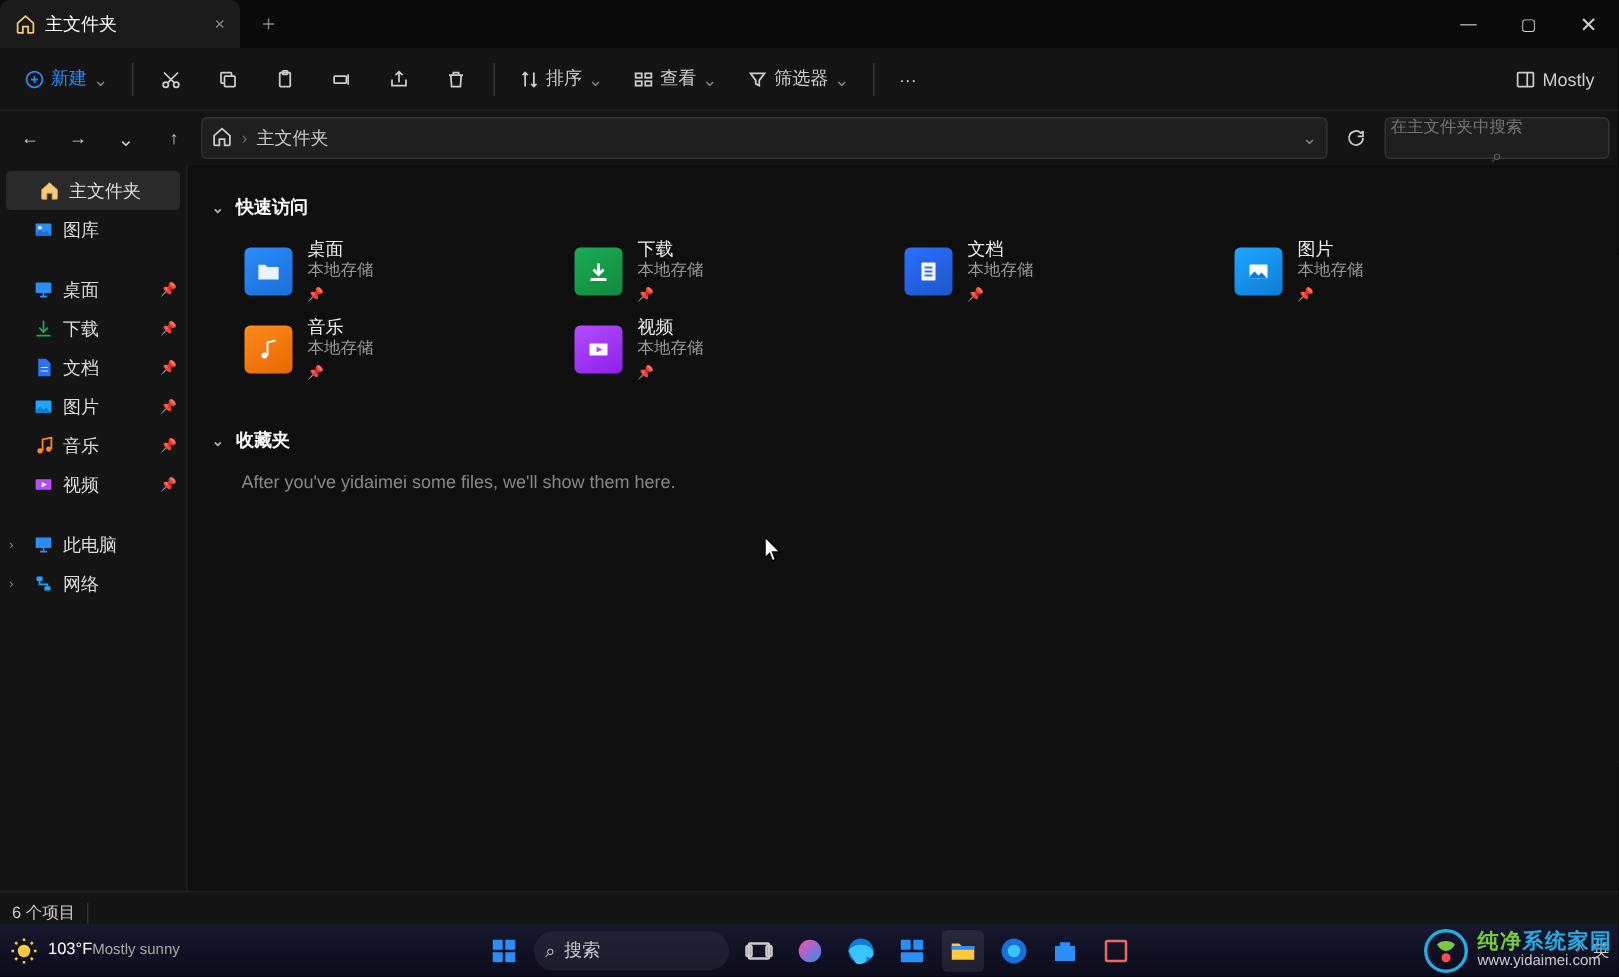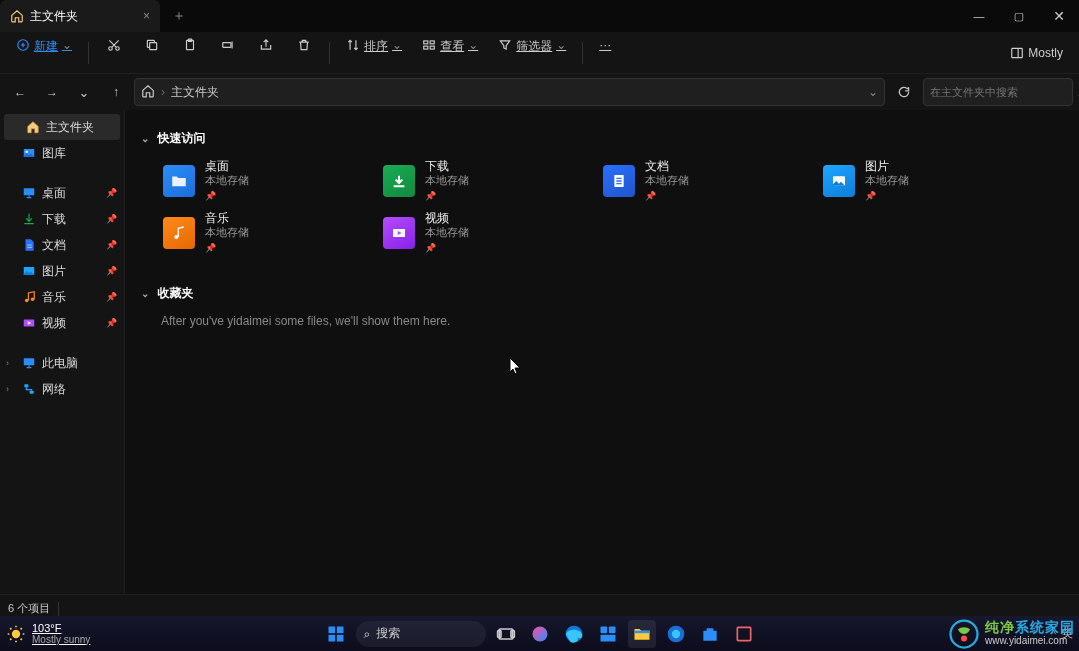--- a/index.html
+++ b/index.html
@@ -11,38 +11,38 @@
 .tab svg{width:14px;height:14px;}
 .tab .lbl{font-size:12px;flex:1;}
 .tab .x{color:#888;font-size:12px;cursor:pointer;}
 .newtab{color:#888;padding:0 12px;font-size:14px;cursor:pointer;}
 .wincontrols{margin-left:auto;display:flex;}
 .wincontrols div{width:40px;height:32px;display:flex;align-items:center;justify-content:center;color:#ccc;font-size:11px;cursor:pointer;}
 .wincontrols .cls{font-size:14px;}
 
 
 .toolbar{height:42px;background:#141414;display:flex;align-items:center;padding:0 8px;gap:4px;border-bottom:1px solid #1f1f1f;}
-.tbtn{height:30px;display:flex;align-items:flex-start;gap:4px;padding:0 8px;border-radius:4px;color:#ccc;font-size:12px;cursor:pointer;text-decoration:underline;}
+.tbtn{height:30px;display:flex;align-items:center;gap:4px;padding:0 8px;border-radius:4px;color:#ccc;font-size:12px;cursor:pointer;}
 .tbtn svg{width:14px;height:14px;}
 .tbtn.new{color:#2b8df8;}
 .tbar-sep{width:1px;height:22px;background:#333;margin:0 4px;}
 .tbtn.icon{padding:0 10px;}
 .details{margin-left:auto;display:flex;align-items:center;gap:4px;color:#ccc;padding:0 8px;}
 .details svg{width:14px;height:14px;}
 
 
 .navrow{height:36px;background:#141414;display:flex;align-items:center;padding:2px 6px;gap:4px;}
 .navrow .arrow{width:28px;height:28px;display:flex;align-items:center;justify-content:center;color:#ccc;cursor:pointer;}
 .addr{flex:1;height:28px;border:1px solid #333;border-radius:4px;background:#1f1f1f;display:flex;align-items:center;padding:0 6px;gap:6px;}
 .addr .home svg{width:14px;height:14px;}
 .addr .crumb{color:#ccc;}
 .addr .sep{color:#666;}
 .addr .drop{margin-left:auto;color:#888;}
 .refresh{width:30px;height:28px;display:flex;align-items:center;justify-content:center;color:#ccc;cursor:pointer;}
-.searchbar{width:150px;height:28px;border:1px solid #333;border-radius:4px;background:#1f1f1f;display:flex;align-items:center;padding:0 6px;gap:6px;color:#666;}
+.searchbar{width:150px;height:28px;border:1px solid #333;border-radius:4px;background:#1f1f1f;display:flex;align-items:center;padding:0 6px;gap:6px;color:#666;flex-direction:column;}
 .searchbar input{background:none;border:none;outline:none;color:#ccc;font-size:11px;flex:1;}
 .searchbar .mag{color:#666;font-size:12px;}
 
 
 .body{position:absolute;top:110px;bottom:35px;left:0;right:0;display:flex;background:#0f0f0f;}
 .sidebar{width:125px;background:#141414;border-right:1px solid #1f1f1f;padding-top:4px;overflow:hidden;}
 .sb-item{height:26px;display:flex;align-items:center;padding:0 6px;gap:6px;font-size:12px;color:#ddd;cursor:pointer;position:relative;}
 .sb-item.active{background:#2a2a2a;border-radius:3px;margin:0 4px;}
 .sb-item svg{width:14px;height:14px;flex-shrink:0;}
 .sb-item .pin{position:absolute;right:6px;color:#666;font-size:9px;}
@@ -67,21 +67,21 @@
 .tile .meta .sub{font-size:11px;color:#999;}
 .tile .meta .pinrow{font-size:9px;color:#666;margin-top:2px;}
 .fav-empty{color:#888;margin-left:20px;font-size:12px;margin-top:8px;} 
 .status{position:absolute;left:0;right:0;bottom:35px;height:22px;background:#141414;border-top:1px solid #1f1f1f;display:flex;align-items:flex-end;padding:0 8px;font-size:11px;color:#ccc;}
 .status .sep{width:1px;height:14px;background:#333;margin:0 8px;}
 
 
 .taskbar{position:absolute;left:0;right:0;bottom:0;height:35px;background:linear-gradient(180deg,#17172e,#0c0c1c);display:flex;align-items:center;padding:0 6px;}
 .weather{display:flex;align-items:center;gap:6px;}
 .weather svg{width:20px;height:20px;}
-.weather .wt{display:flex;flex-direction:column;line-height:11px;text-decoration:underline;}
+.weather .wt{display:flex;flex-direction:row;line-height:11px;}
 .weather .t{font-size:11px;}
 .weather .d{font-size:10px;color:#aaa;}
 .taskcenter{position:absolute;left:50%;transform:translateX(-50%);display:flex;align-items:center;gap:6px;}
 .taskcenter .tk{width:28px;height:28px;display:flex;align-items:center;justify-content:center;border-radius:4px;cursor:pointer;}
 .taskcenter .tk svg{width:20px;height:20px;}
 .taskcenter .search-pill{height:26px;width:130px;background:rgba(255,255,255,0.06);border-radius:13px;display:flex;align-items:center;gap:6px;padding:0 8px;color:#ccc;font-size:12px;}
 .taskcenter .search-pill .mag{font-size:12px;}
 .tray{margin-left:auto;display:flex;align-items:center;gap:6px;color:#ccc;font-size:11px;}
 .tray .car{color:#aaa;}
 

